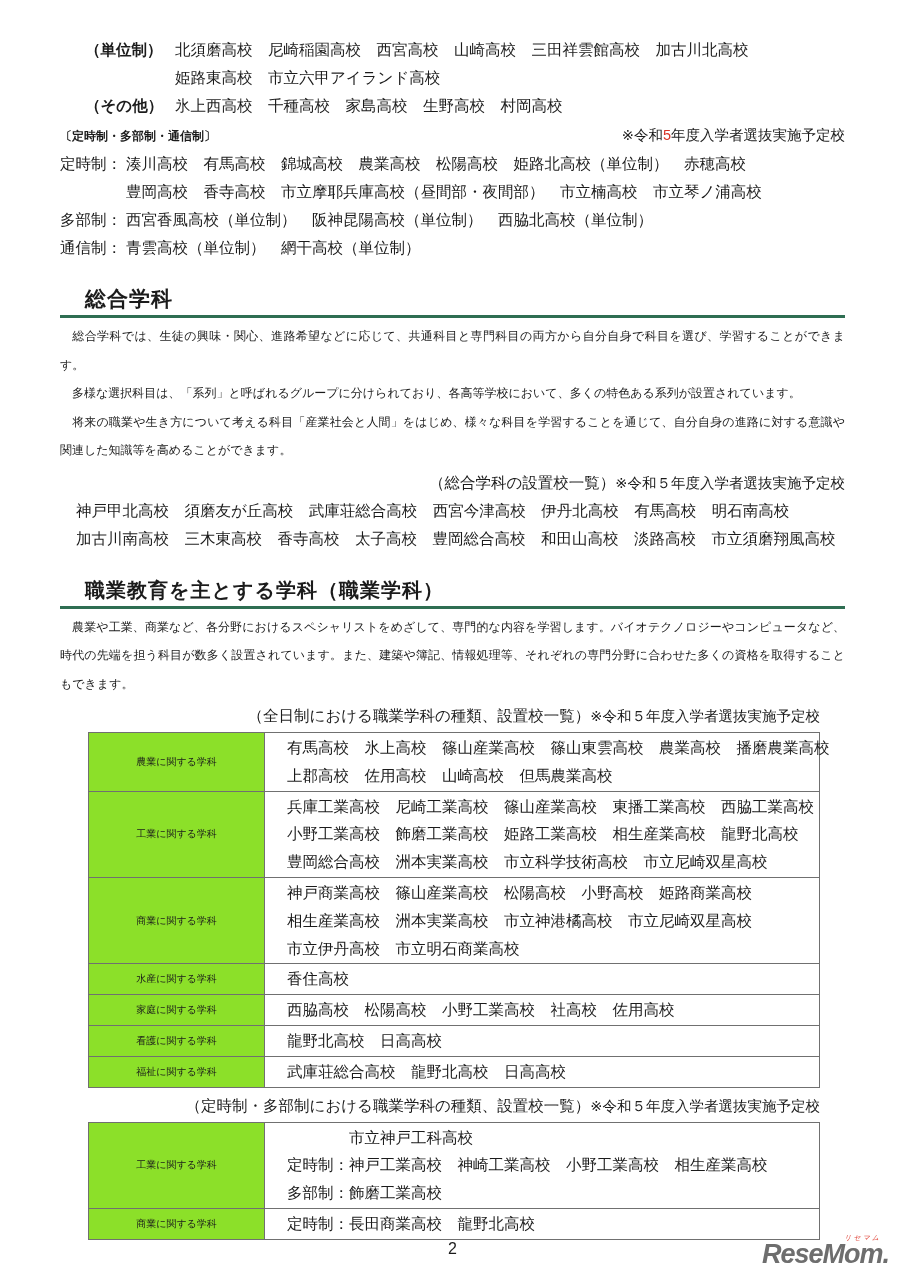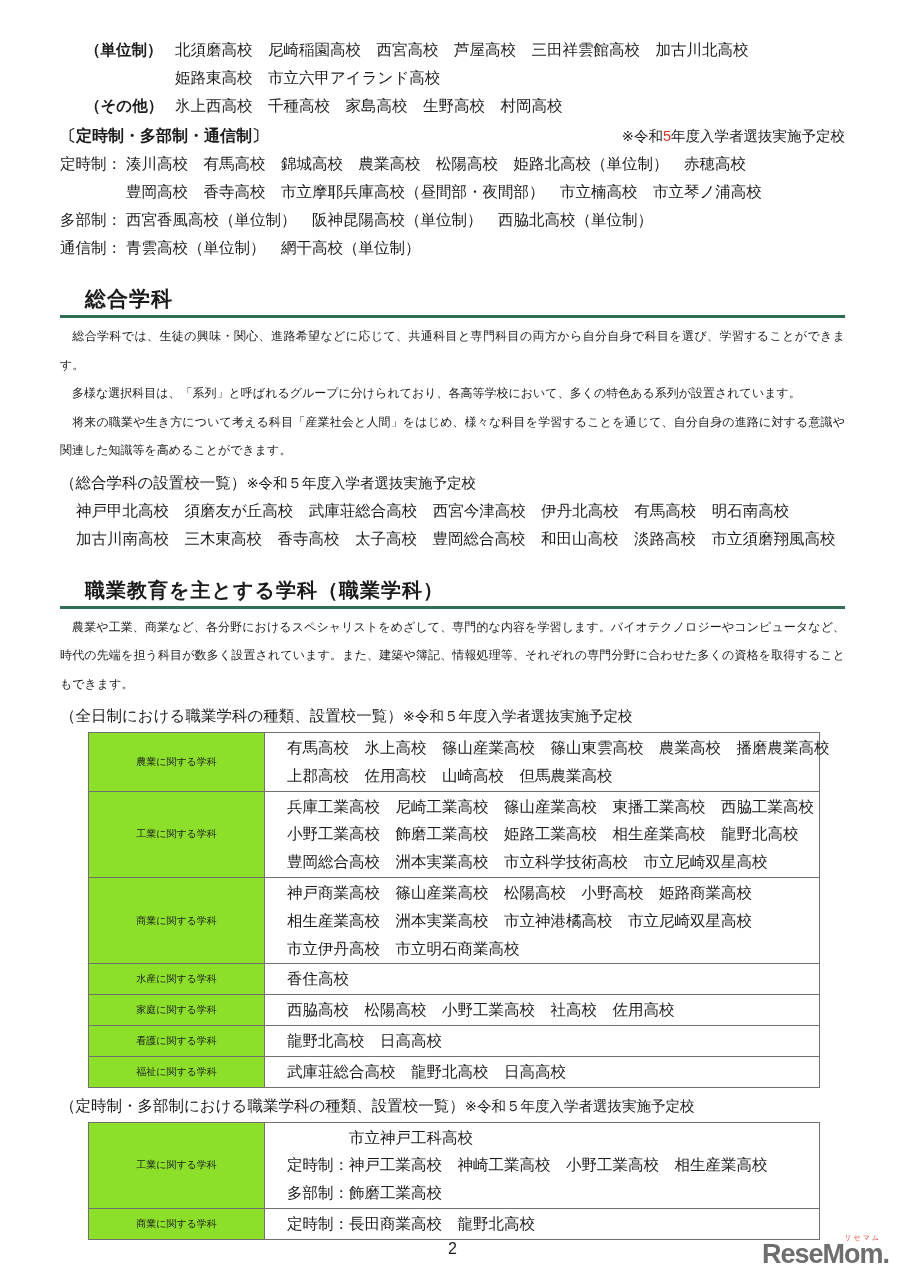--- a/index.html
+++ b/index.html
@@ -14,67 +14,67 @@
   .frow{display:flex;font-size:15.5px;line-height:28px;}
   .frow .flbl{flex:0 0 auto;font-weight:bold;}
   .paren .flbl{width:90px;}
   .paren{padding-left:25px;}
   .pt .flbl{width:66px;font-weight:normal;}
   .flines{flex:1;}
   .fline{line-height:28px;}
 
   
   .headrow{display:flex;justify-content:space-between;align-items:baseline;margin-top:2px;}
-  .bracket-head{font-weight:bold;font-size:16px;line-height:28px;}
+  .bracket-head{font-weight:bold;font-size:12px;line-height:28px;}
   .note{font-size:14.5px;color:#1b1b1b;white-space:nowrap;}
   .red{color:#d93327;}
 
   
   .sec{
     border-bottom:3px solid #2e6e52;
     padding:0 0 3px 25px;margin:24px 0 4px 0;
     font-size:21px;font-weight:bold;letter-spacing:1px;line-height:26px;
   }
   .sec2{font-size:20px;}
 
   .para{font-size:12px;line-height:28.5px;text-align:justify;margin:0;}
 
-  .caprow{display:flex;justify-content:flex-start;align-items:baseline;margin-top:4px;font-size:15.5px;line-height:28px;}
+  .caprow{display:flex;justify-content:flex-end;align-items:baseline;margin-top:4px;font-size:15.5px;line-height:28px;}
   .caprow.narrow{width:760px;}
   .schools{padding-left:16px;font-size:15.5px;}
   .schools .fline{line-height:28px;}
 
   
   .vtab{margin-left:28px;width:732px;border:1.5px solid #707070;box-sizing:border-box;margin-top:2px;}
   .trow{display:flex;border-top:1px solid #707070;}
   .trow:first-child{border-top:none;}
   .tcat{
     flex:0 0 175px;background:#8ce029;border-right:1px solid #707070;
     display:flex;align-items:center;justify-content:center;
     font-size:10px;text-align:center;
   }
   .tcell{flex:1;padding:1px 4px 1px 22px;}
   .tline{line-height:27.8px;font-size:15.5px;white-space:nowrap;}
 
   .pageno{position:absolute;left:0;right:0;bottom:22px;text-align:center;font-size:16px;}
 
   .logo{position:absolute;right:16px;bottom:12px;color:#6e6e6e;font-weight:bold;
-        font-size:27px;letter-spacing:-1px;line-height:1;}
+        font-size:27px;letter-spacing:-1px;line-height:1;font-style:italic;}
   .logo .ruby{position:absolute;top:-7px;right:8px;color:#e04a3f;font-size:7px;
         font-weight:normal;letter-spacing:2px;}
 </style>
 </head>
 <body>
 
 <div class="content">
 
   <div class="frow paren">
     <span class="flbl">（単位制）</span>
     <div class="flines">
-      <div class="fline">北須磨高校　尼崎稲園高校　西宮高校　芦屋高校　三田祥雲館高校　加古川北高校</div>
+      <div class="fline">北須磨高校　尼崎稲園高校　西宮高校　山崎高校　三田祥雲館高校　加古川北高校</div>
       <div class="fline">姫路東高校　市立六甲アイランド高校</div>
     </div>
   </div>
   <div class="frow paren">
     <span class="flbl">（その他）</span>
     <div class="flines">
       <div class="fline">氷上西高校　千種高校　家島高校　生野高校　村岡高校</div>
     </div>
   </div>
 

